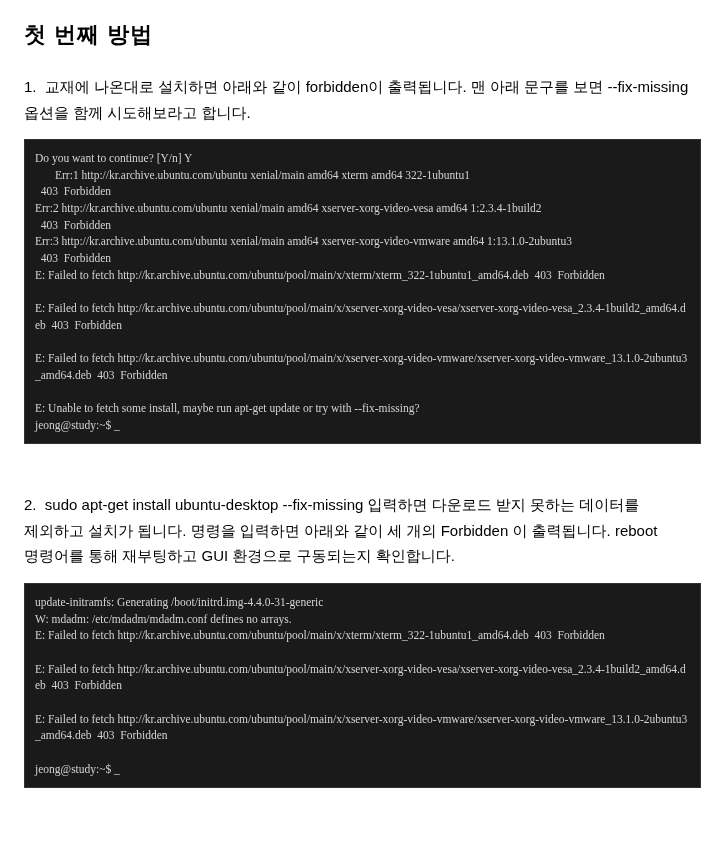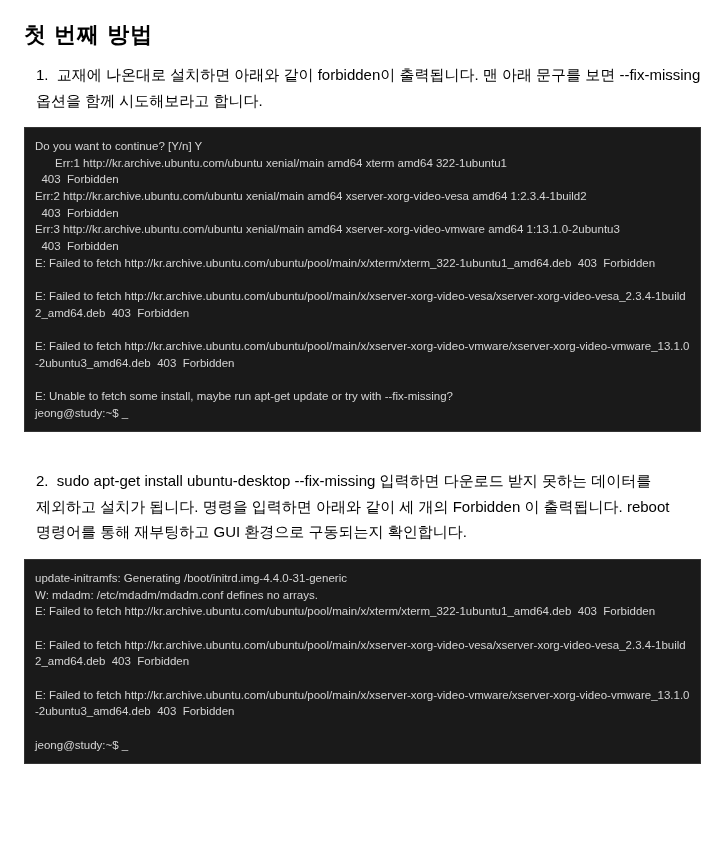--- a/index.html
+++ b/index.html
@@ -11,38 +11,37 @@
       width: 725px;
       min-height: 850px;
       background-color: #ffffff;
       font-family: 'Malgun Gothic', 'Apple SD Gothic Neo', sans-serif;
       color: #000000;
       padding: 20px 24px;
     }
     .section-title {
       font-size: 22px;
       font-weight: bold;
-      margin-bottom: 12px;
+      margin-bottom: 24px;
       letter-spacing: 1px;
     }
     .paragraph {
       font-size: 15px;
       line-height: 1.7;
       margin-bottom: 12px;
       word-break: keep-all;
-      margin-left: 12px;
     }
     .terminal-block {
       background-color: #1a1a1a;
       color: #d4d4d4;
-      font-family: Liberation Sans, sans-serif;
+      font-family: Liberation Serif, serif;
       font-size: 11.5px;
       line-height: 1.45;
       padding: 10px 10px;
-      margin: 14px 0 18px 0;
+      margin: 14px 0 30px 0;
       white-space: pre-wrap;
       word-break: break-all;
       border: 1px solid #333;
     }
     .step-item {
       margin-bottom: 10px;
     }
     .section-divider {
       height: 18px;
     }

